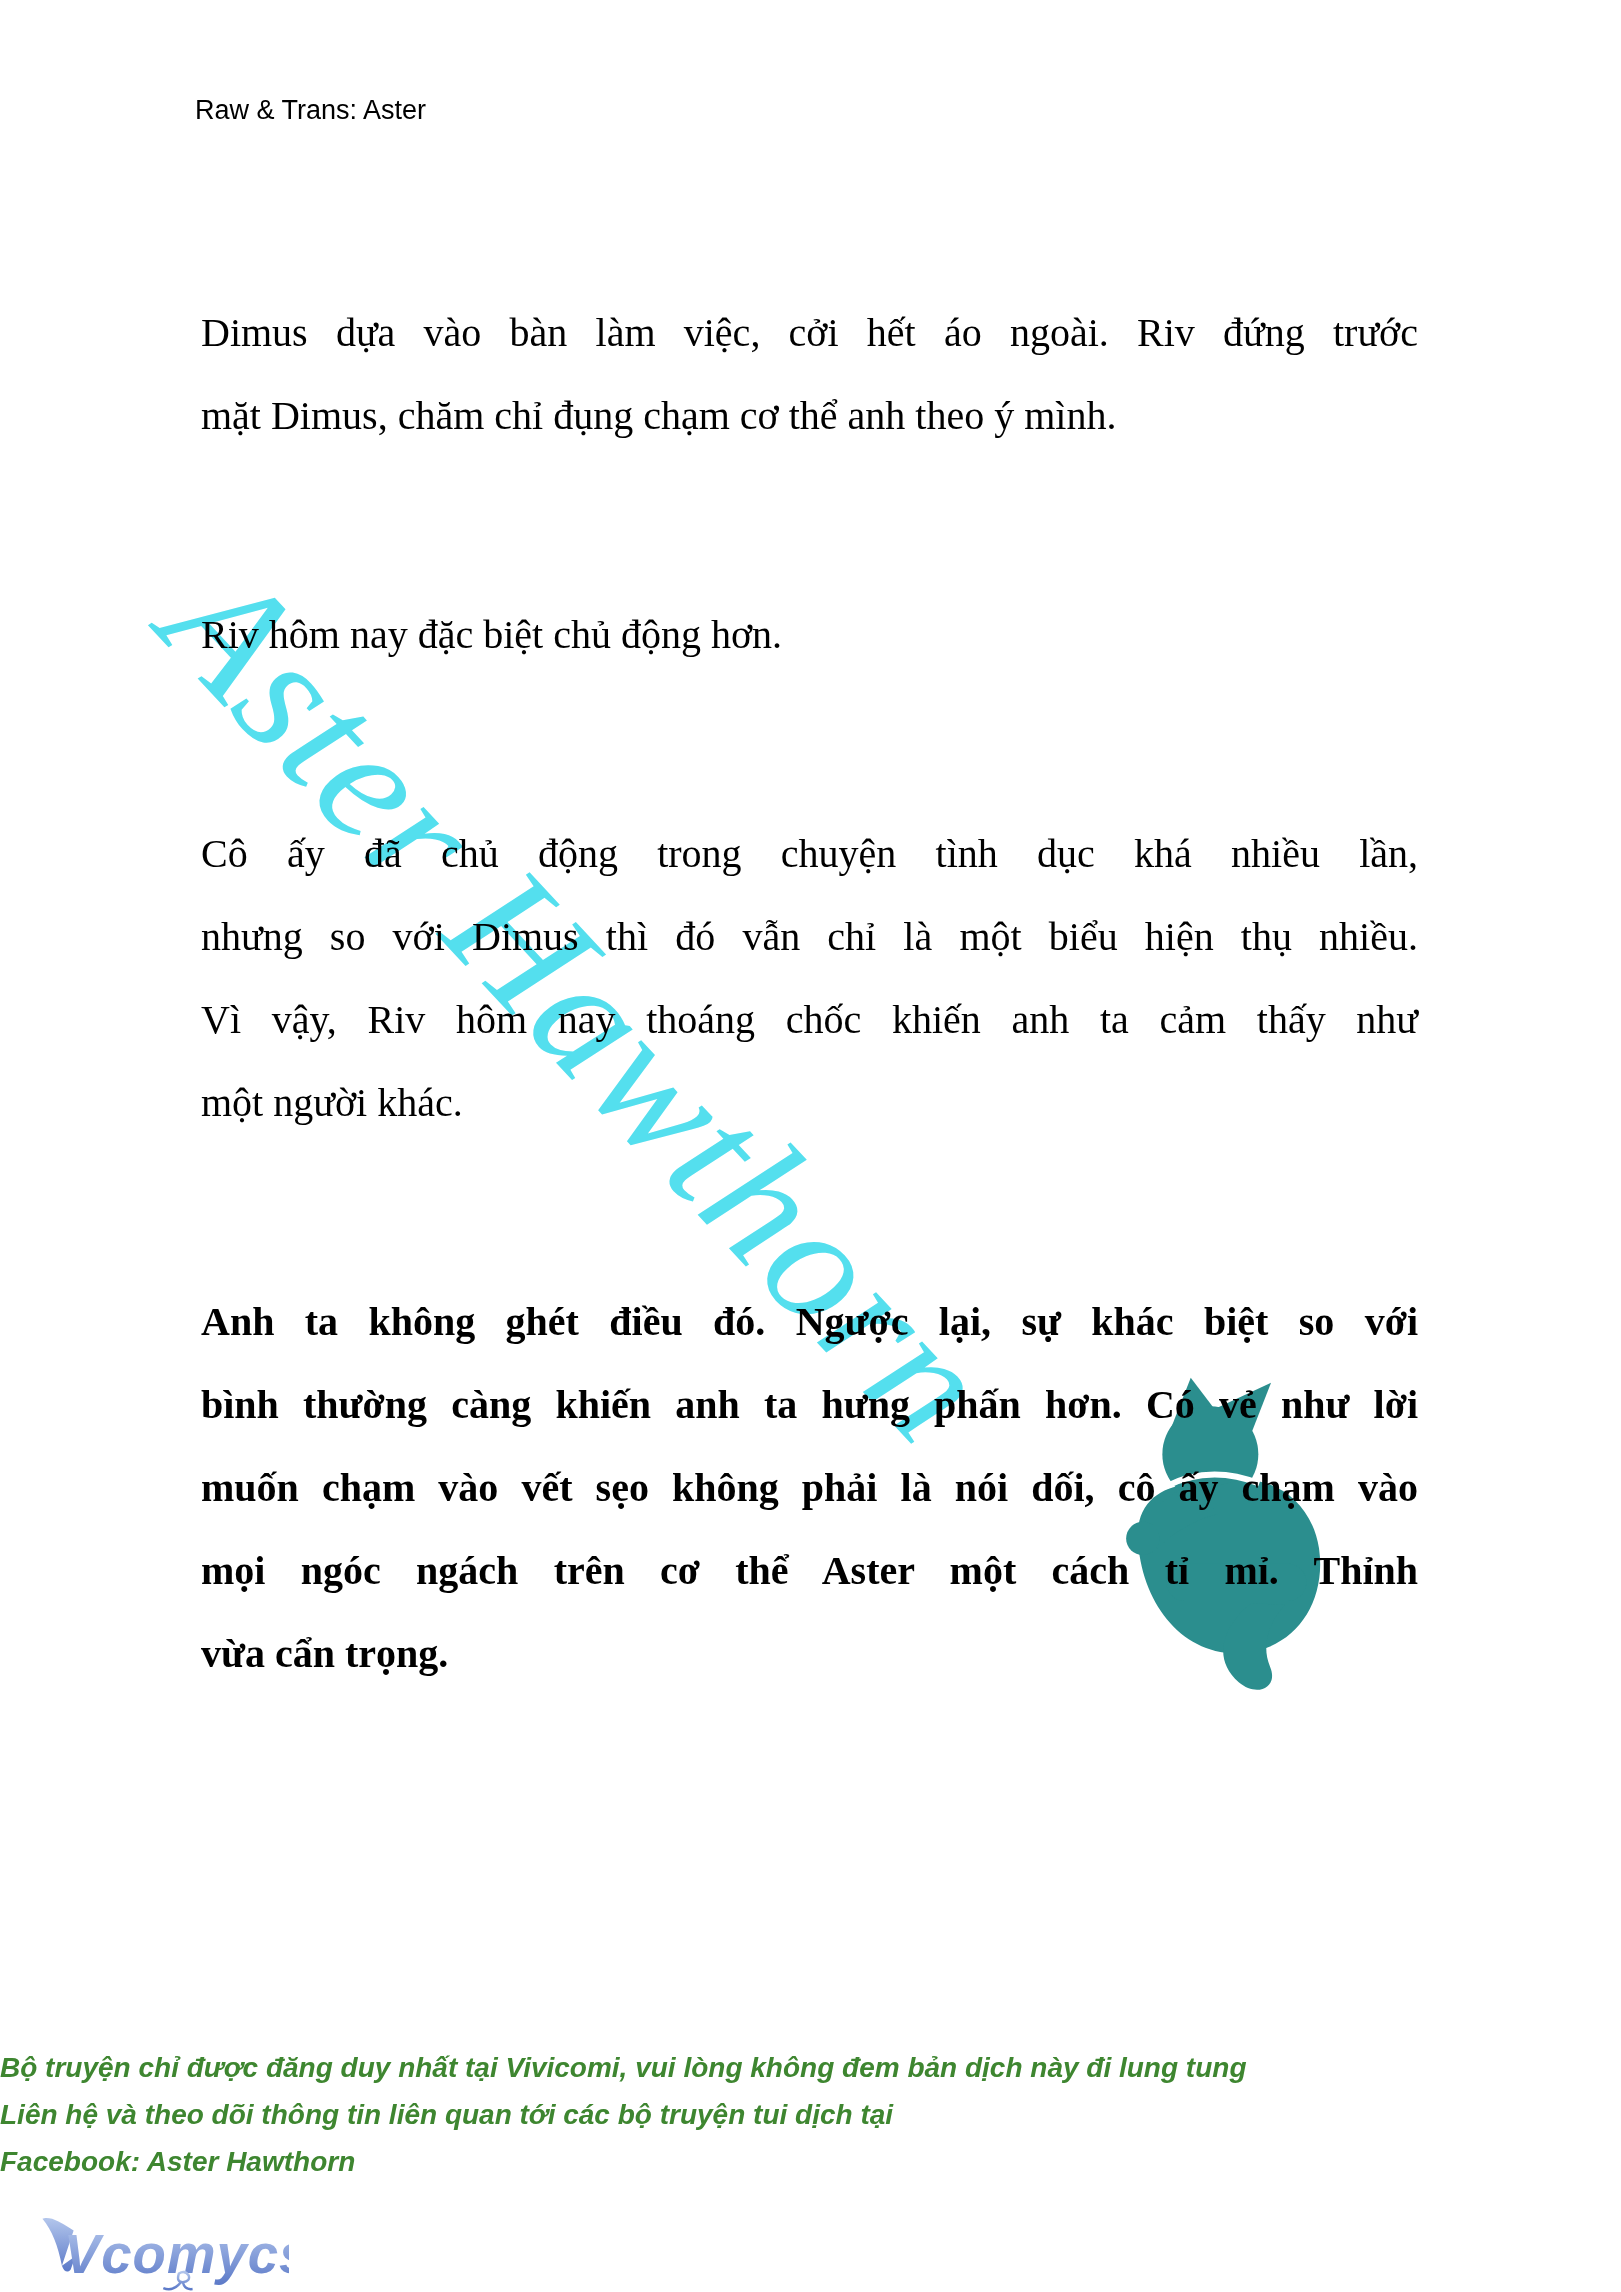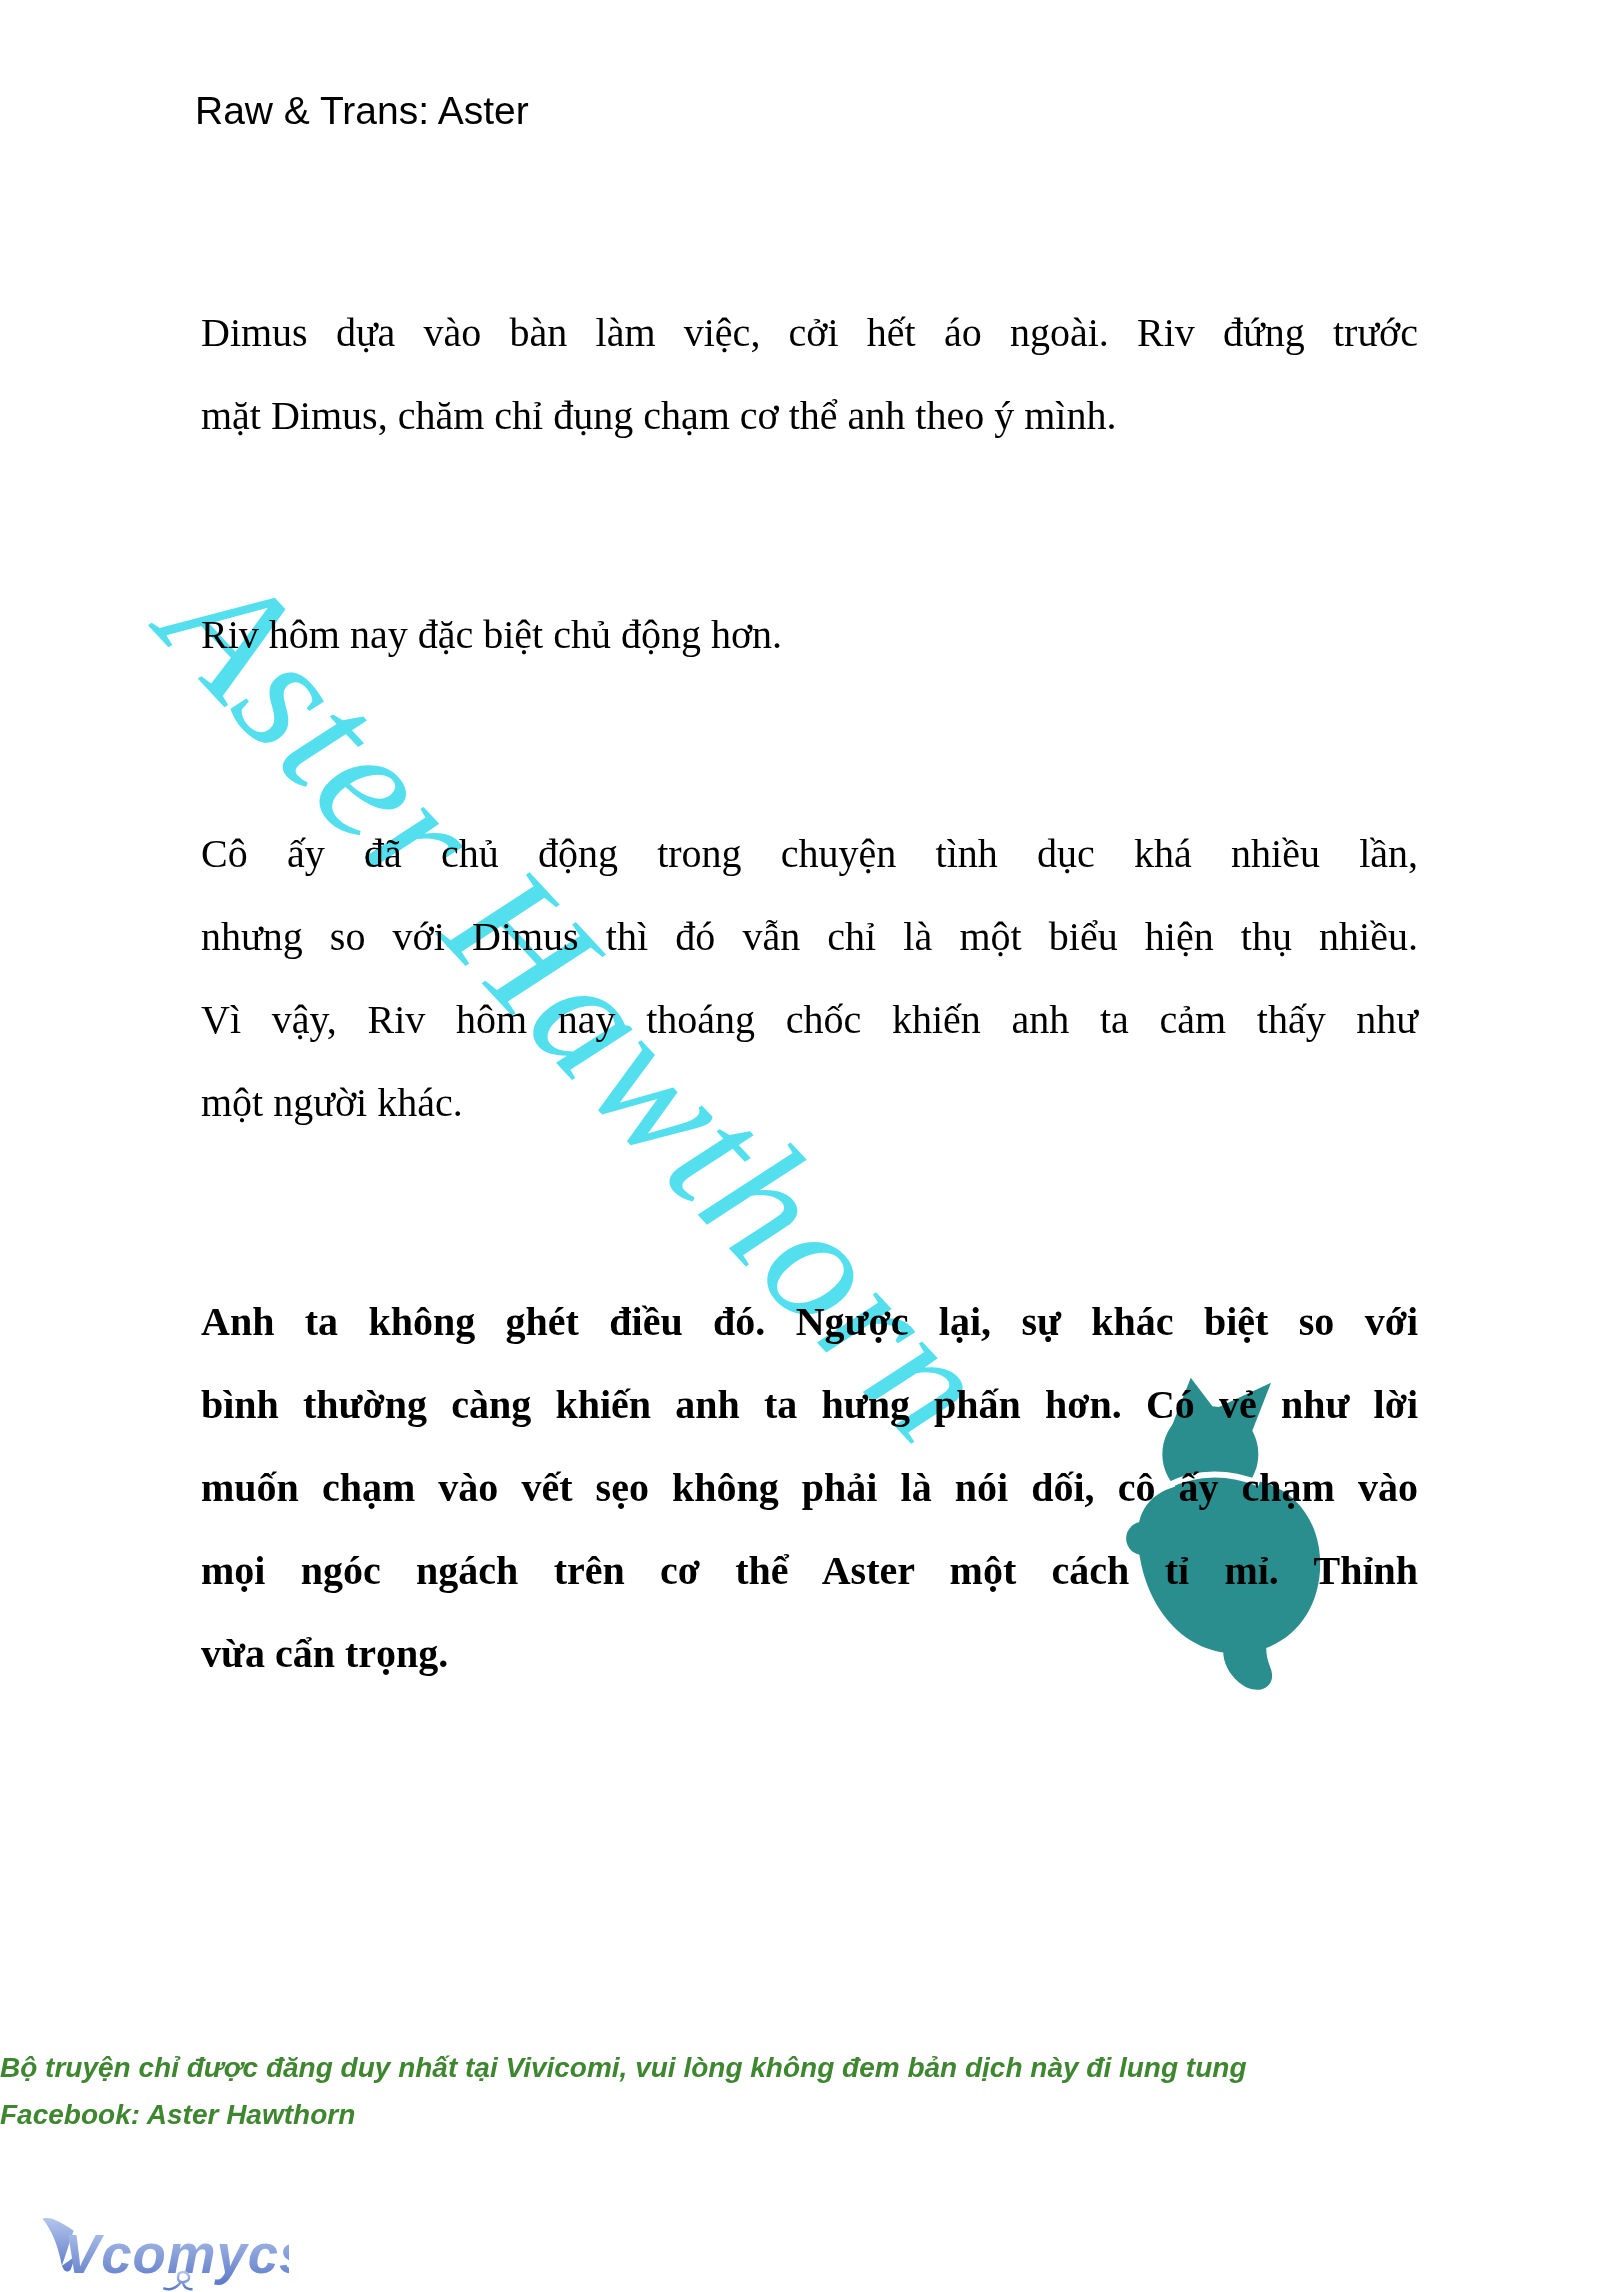--- a/index.html
+++ b/index.html
@@ -36,21 +36,21 @@
     width:208px;height:328px;
     z-index:1;
   }
 
   
   .header-credit{
     position:absolute;
     left:195px;top:94px;
     z-index:2;
     font-family:"Liberation Sans","DejaVu Sans",sans-serif;
-    font-size:39px;
+    font-size:27px;
     line-height:33px;
   }
 
   
   .body-text{
     position:absolute;
     left:201px;top:291px;
     width:1217px;
     z-index:2;
     font-size:40px;
@@ -146,20 +146,21 @@
       <div class="line jl">Anh ta không ghét điều đó. Ngược lại, sự khác biệt so với</div>
       <div class="line jl">bình thường càng khiến anh ta hưng phấn hơn. Có vẻ như lời</div>
       <div class="line jl">muốn chạm vào vết sẹo không phải là nói dối, cô ấy chạm vào</div>
       <div class="line jl">mọi ngóc ngách trên cơ thể Aster một cách tỉ mỉ. Thỉnh</div>
       <div class="line ll">vừa cẩn trọng.</div>
     </div>
   </div>
 
   <div class="footer-note">
     <div class="fline">Bộ truyện chỉ được đăng duy nhất tại Vivicomi, vui lòng không đem bản dịch này đi lung tung</div>
+    <div class="fline">Liên hệ và theo dõi thông tin liên quan tới các bộ truyện tui dịch tại</div>
     <div class="fline">Facebook: Aster Hawthorn</div>
   </div>
 
   <svg class="logo" viewBox="0 0 270 80" aria-hidden="true">
     <defs>
       <linearGradient id="logoGrad" x1="0" y1="0" x2="0" y2="1">
         <stop offset="0" style="stop-color:var(--logo-top,#b3c6ec)"></stop>
         <stop offset="1" style="stop-color:var(--logo-bottom,#5b79c8)"></stop>
       </linearGradient>
     </defs>

